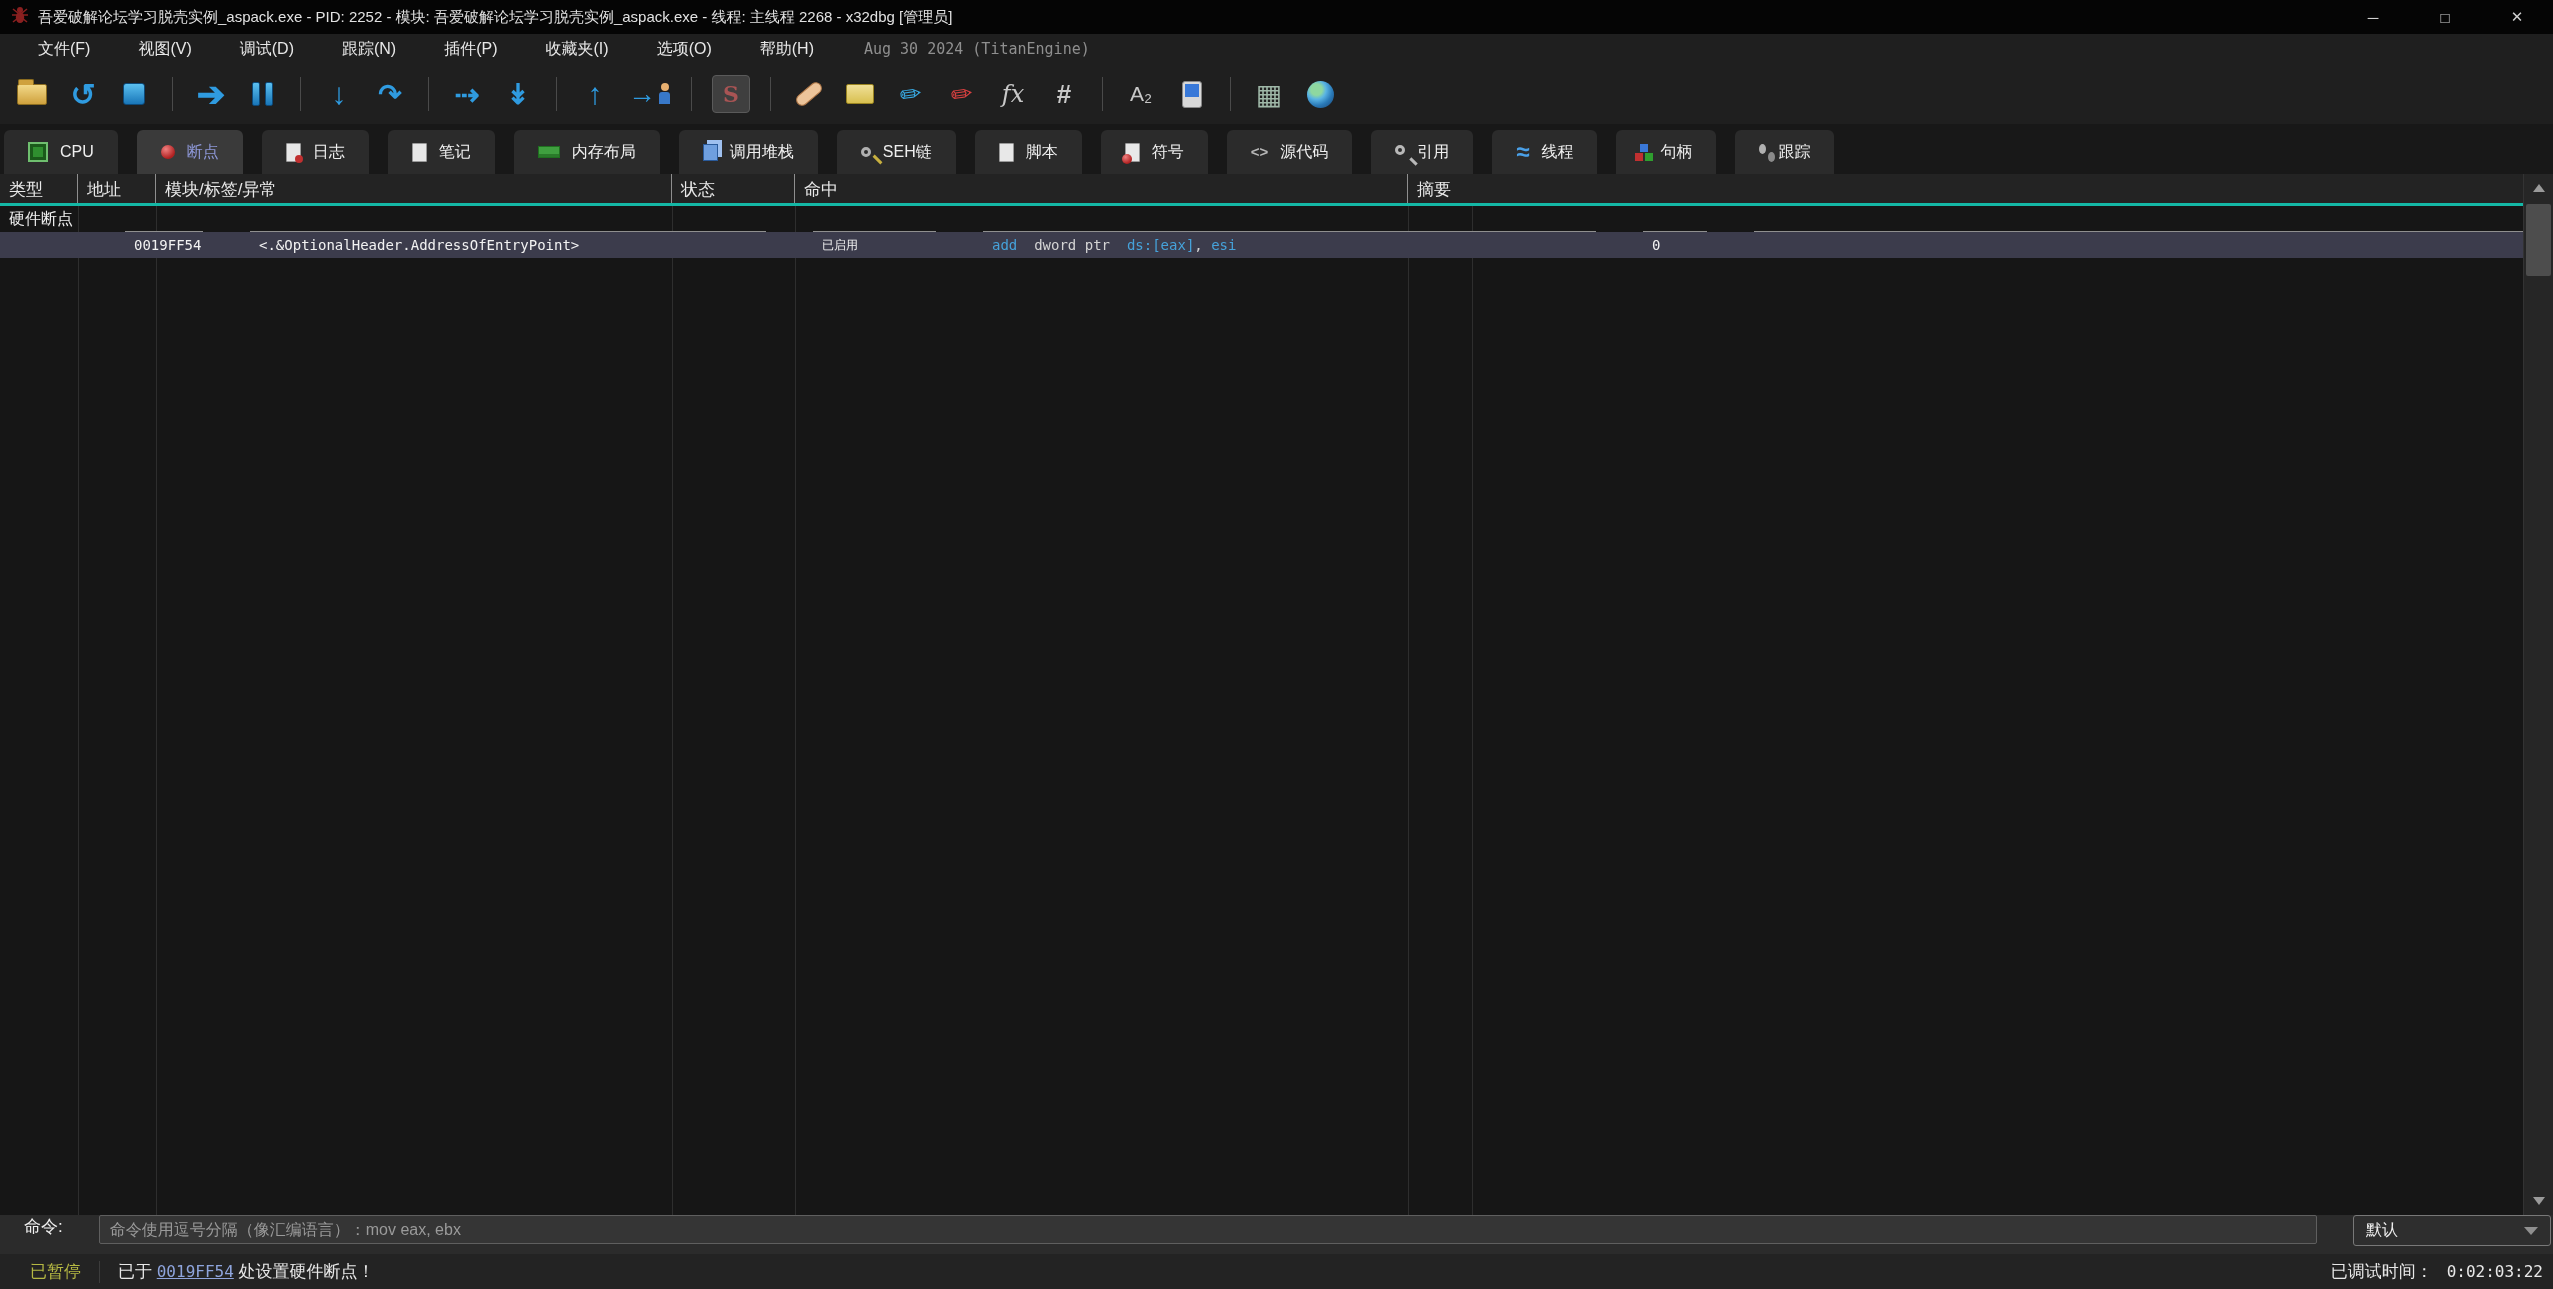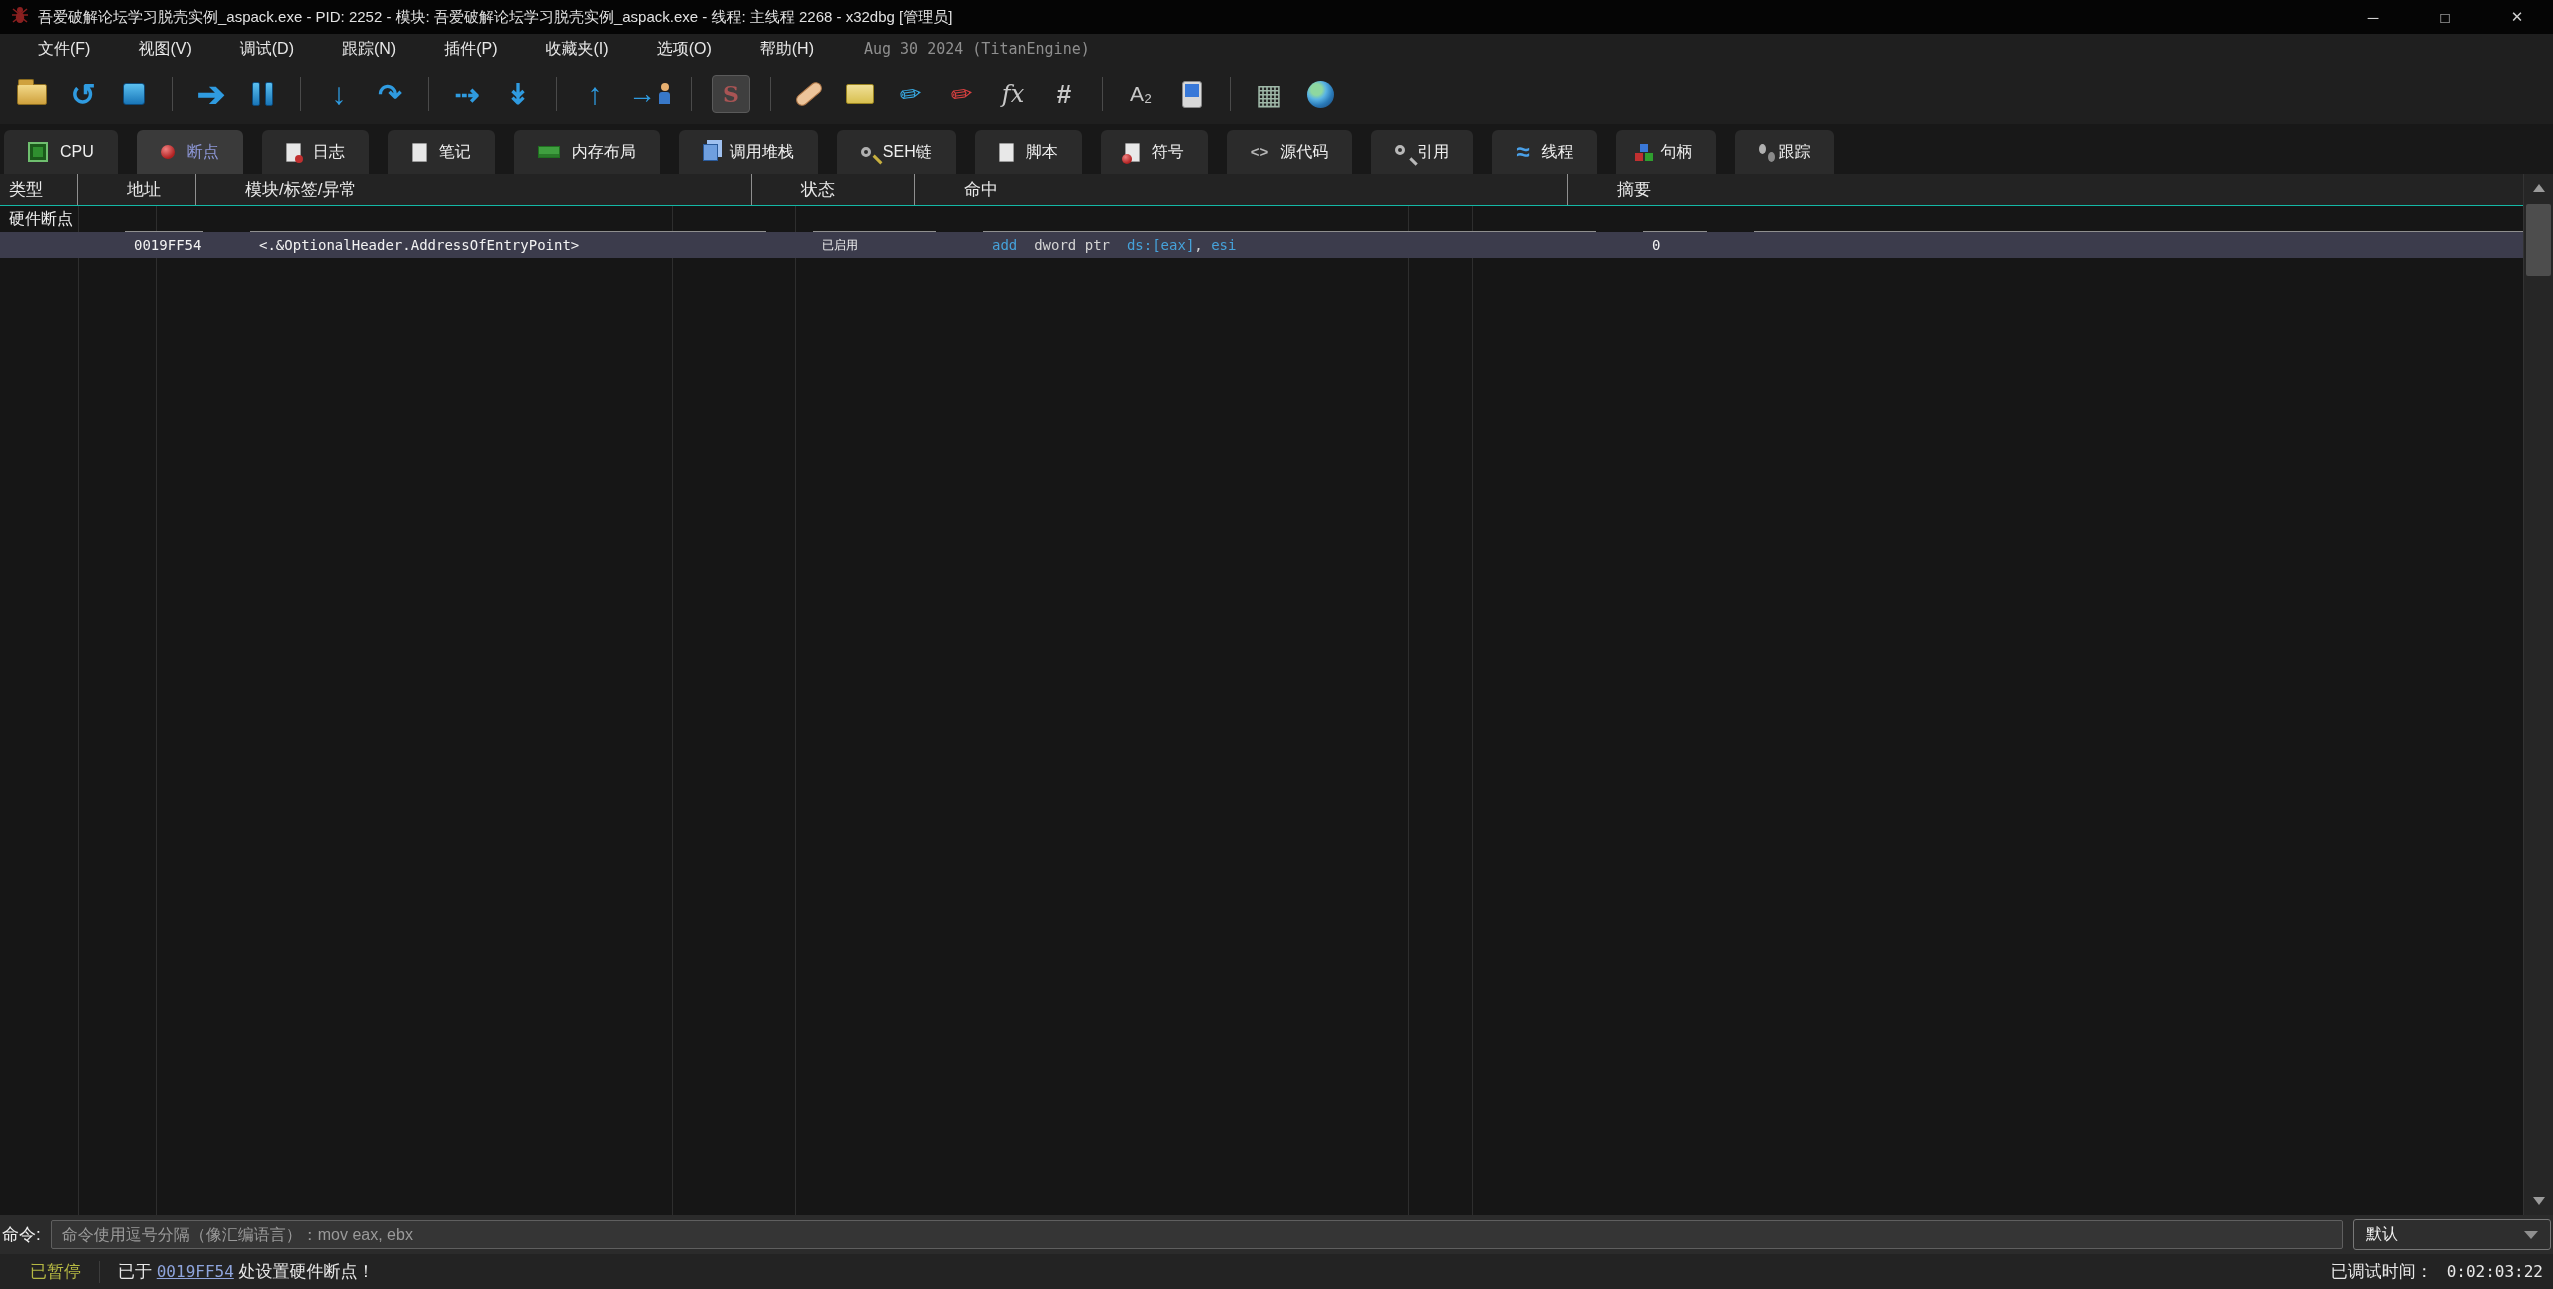--- a/index.html
+++ b/index.html
@@ -89,21 +89,21 @@
   .ti-handles{ width:8px; height:8px; background:#3a78d8; margin-top:-8px;
     box-shadow:-5px 9px 0 #c03030, 5px 9px 0 #2f9f2f; }
   .ti-trace{ width:7px; height:10px; border-radius:50%; background:#b0b0b0; margin-top:-6px;
     box-shadow:9px 8px 0 #8a8a8a; }
 
   
   .bp-table{ position:absolute; left:0; top:174px; width:100%; height:1041px; background:#161616; }
   .col-lines{ position:absolute; inset:0; }
   .col-line{ position:absolute; top:0; bottom:0; width:1px; background:#2e2e2e; }
   .grid-row{ display:grid; grid-template-columns:78px 78px 516px 123px 613px 64px auto; position:relative; }
-  .bp-header{ height:32px; background:#232323; border-bottom:1px solid #14b8a6;gap:40px; }
+  .bp-header{ height:32px; background:#232323; border-bottom:3px solid #14b8a6; }
   .bp-header .cell{ font-size:17px; color:#e9e9e9; line-height:31px; padding-left:9px;
     border-right:1px solid #8f8f8f; white-space:nowrap; overflow:hidden; }
   .bp-header .cell:last-child{ border-right:none; }
   .row-26{ height:26px;gap:47px; }
   .cell{ padding-left:9px; white-space:pre; overflow:hidden; }
   .group-row .cell{ font-size:16px; line-height:25px; color:#f0f0f0; }
   .group-row .cell.sep-under{ border-bottom:1px solid #8f8f8f; }
   .sel-row{ background:#3c3c4c; }
   .sel-row .cell{ line-height:26px; }
   .cell-mono{ font-family:"DejaVu Sans Mono", monospace; font-size:14px; color:#f2f2f2; }
@@ -115,21 +115,21 @@
   .vs-btn{ position:absolute; left:0; width:100%; height:28px; display:flex; align-items:center; justify-content:center; }
   .vs-up{ top:0; } .vs-down{ bottom:0; }
   .tri-up{ width:0; height:0; border-left:6px solid transparent; border-right:6px solid transparent;
     border-bottom:8px solid #9a9a9a; }
   .tri-down{ width:0; height:0; border-left:6px solid transparent; border-right:6px solid transparent;
     border-top:8px solid #9a9a9a; }
   .vs-thumb{ position:absolute; left:2px; right:2px; top:30px; height:72px; background:#4d4d4d; border-radius:2px; }
 
   
   .commandbar{ position:absolute; left:0; top:1215px; width:100%; height:39px; background:#2b2b2b;
-    display:flex; align-items:center; padding:0 2px 0 2px; }
+    display:flex; align-items:flex-start; padding:0 2px 0 24px;gap:26px; }
   .cmd-label{ font-size:17px; color:#f0f0f0; margin-right:10px; white-space:nowrap; }
   .cmd-input{ flex:1; height:29px; background:#353535; border:1px solid #5f5f5f; border-radius:2px;
     color:#e0e0e0; font-size:16px; padding:0 10px; outline:none; font-family:"Liberation Sans", sans-serif; }
   .cmd-input::placeholder{ color:#9a9a9a; opacity:1; }
   .profile-combo{ width:198px; height:31px; margin-left:10px; background:#2e2e2e; border:1px solid #787878;
     border-radius:3px; display:flex; align-items:center; padding:0 12px; }
   .profile-label{ font-size:16px; color:#f0f0f0; flex:1; }
   .combo-arrow{ width:0; height:0; border-left:7px solid transparent; border-right:7px solid transparent;
     border-top:8px solid #8f8f8f; }
 

